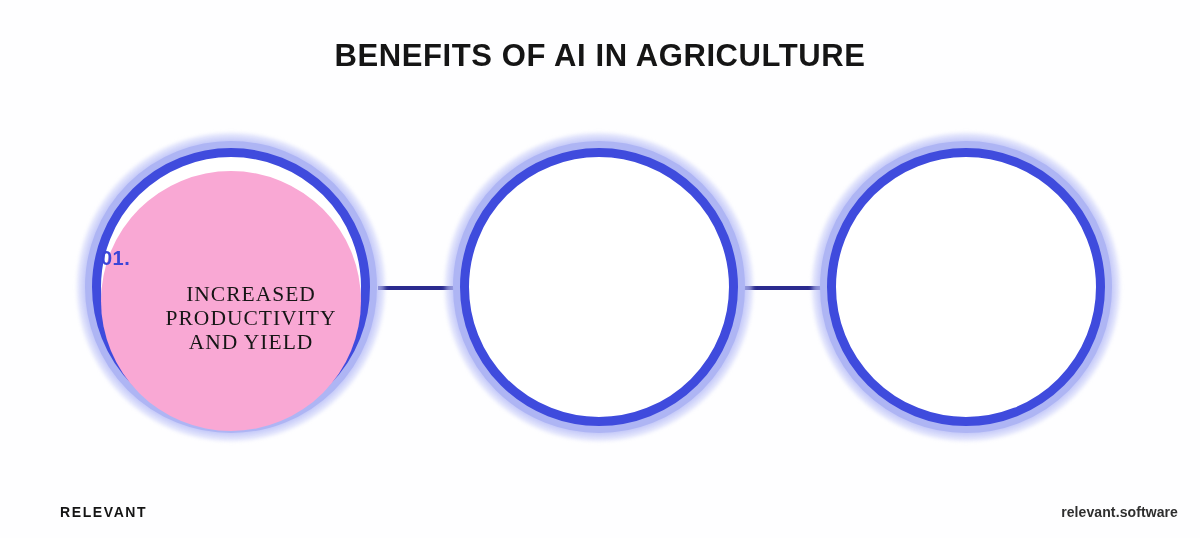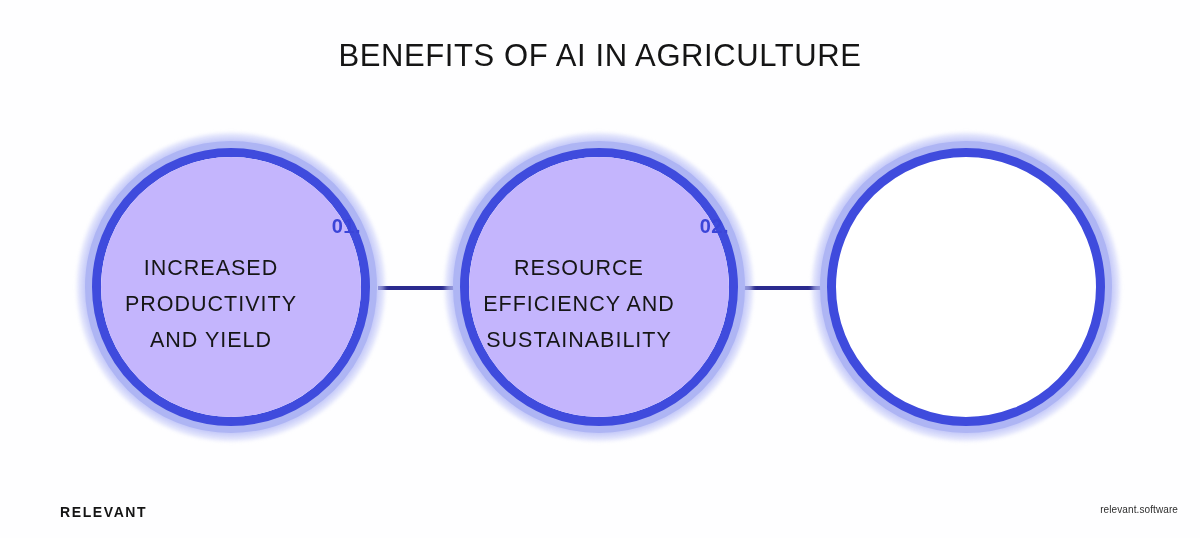--- a/index.html
+++ b/index.html
@@ -23,21 +23,21 @@
   }
 
   
   .page-title {
     position: absolute;
     left: 0;
     top: 38px;
     width: 1200px;
     text-align: center;
     font-size: 31px;
-    font-weight: 400;
+    font-weight: 700;
     letter-spacing: 0.6px;
     color: #151515;
     white-space: nowrap;
   }
 
   
   .connector {
     position: absolute;
     height: 4px;
     background: #2a2a8f;
@@ -102,71 +102,72 @@
     border-radius: 50%;
     border: 9px solid #3f4bdd;
     box-sizing: border-box;
     background: #ffffff;
   }
 
   
   .disc {
     position: absolute;
     left: 26px;
-    top: 26px;
+    top: 40px;
     width: 260px;
     height: 260px;
     border-radius: 50%;
-    background: #c4b5fd;
+    background: #f9a8d4;
     display: flex;
     flex-direction: column;
-    align-items: flex-end;
+    align-items: flex-start;
     justify-content: center;
   }
 
   .node-number {
     font-size: 20px;
     font-weight: 800;
     color: #3b45d8;
     letter-spacing: 0.5px;
     line-height: 1;
     margin-bottom: 14px;
   }
 
   .node-label {
     font-size: 21.5px;
     font-weight: 500;
     color: #161616;
     letter-spacing: 1.0px;
-    line-height: 36px;
+    line-height: 24px;
     text-align: center;
     white-space: pre-line;
     width: 300px;
     position: relative;
     z-index: 3;
+    font-family: Liberation Serif, serif;
   }
 
   
   .footer-logo {
     position: absolute;
     left: 22px;
     top: 504px;
     font-size: 14px;
     font-weight: 700;
     letter-spacing: 1.6px;
     color: #141414;
     margin-left: 38px;
   }
 
   .footer-url {
     position: absolute;
     right: 22px;
     top: 504px;
-    font-size: 10px;
-    font-weight: 400;
+    font-size: 14px;
+    font-weight: 700;
     letter-spacing: 0.1px;
     color: #2e2e2e;
   }
 </style>
 </head>
 <body>
 
 <div class="canvas">
 
   <div class="page-title">BENEFITS OF AI IN AGRICULTURE</div>
@@ -185,26 +186,20 @@
         <div class="node-label">INCREASED
 PRODUCTIVITY
 AND YIELD</div>
       </div>
     </div>
 
     <div class="node node-2">
       <div class="halo"></div>
       <div class="ring-outer"></div>
       <div class="ring-inner"></div>
-      <div class="disc">
-        <div class="node-number">02.</div>
-        <div class="node-label">RESOURCE
-EFFICIENCY AND
-SUSTAINABILITY</div>
-      </div>
     </div>
 
     <div class="node node-3">
       <div class="halo"></div>
       <div class="ring-outer"></div>
       <div class="ring-inner"></div>
     </div>
 
   </div>
 

